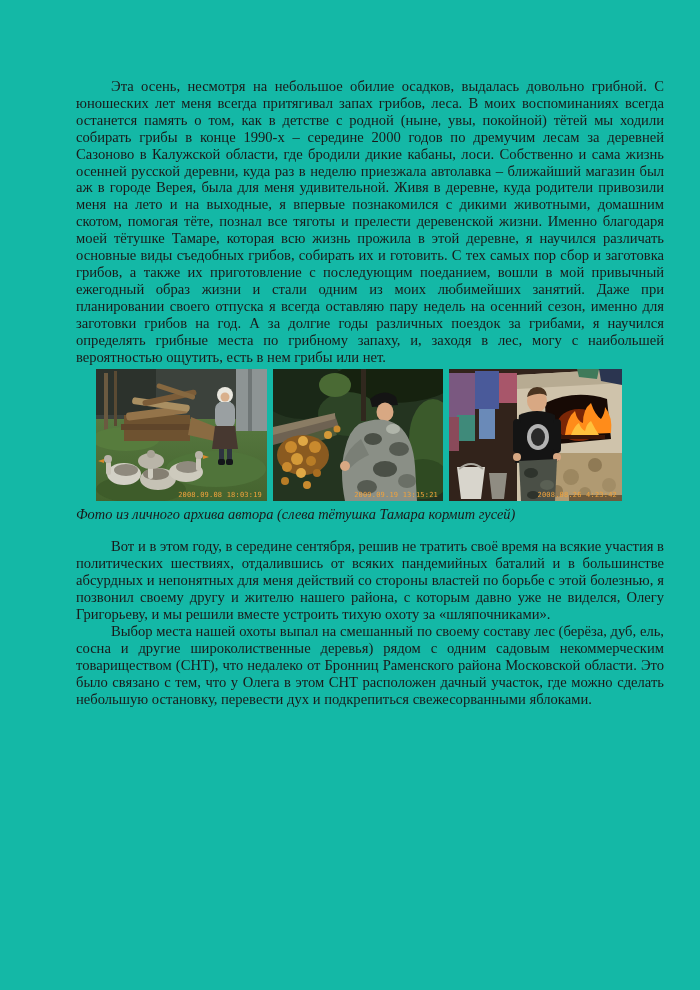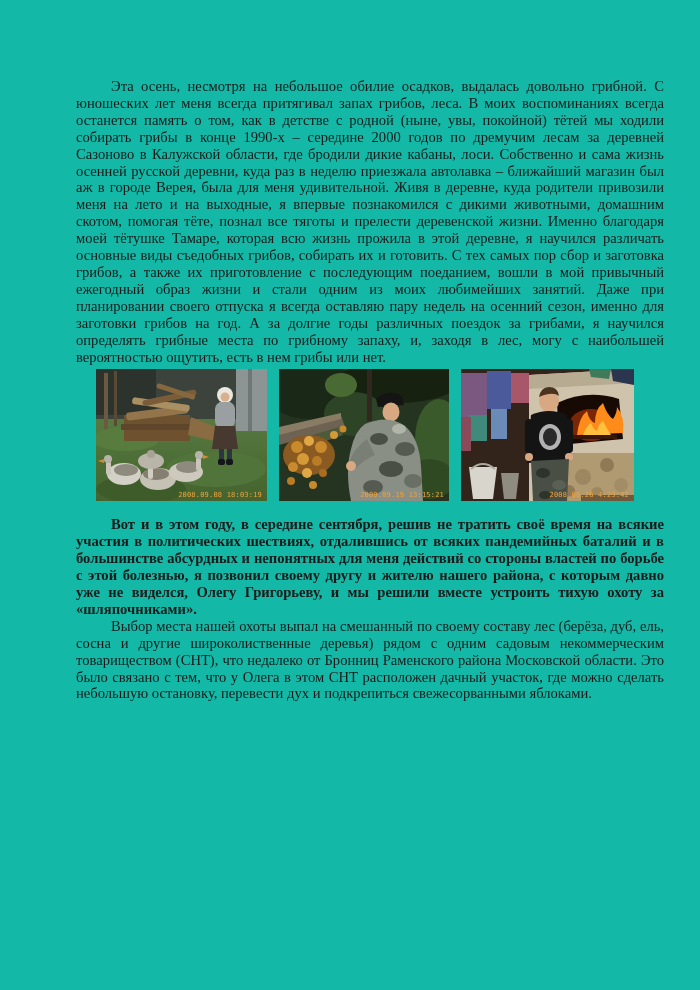--- a/index.html
+++ b/index.html
@@ -15,36 +15,36 @@
   }
   .body-text p{
     margin:0;
     font-size:14.6px;
     line-height:16.9px;
     text-align:justify;
     text-indent:35px;
   }
   .photos{
     display:flex;
-    gap:12px;
+    gap:6px;
     margin:4px 0 5px 20px;
   }
   .photo{
     display:block;
     background:#777;
   }
   .caption{
     margin:0;
     font-size:14.4px;
     line-height:17px;
     font-style:italic;
     text-indent:0;
     text-align:left;
   }
-  .para-2{margin-top:15px !important;font-weight:bold;}
+  .para-2{margin-top:15px !important;}
   .ts{
     font-family:"DejaVu Sans Mono",monospace;
     font-size:7px;
     letter-spacing:.2px;
   }
 </style>
 </head>
 <body>
 
 <div class="page">
@@ -222,19 +222,20 @@
       <g>
         <polygon points="8,98 36,98 32,130 12,130" fill="#d8d5cc"></polygon>
         <path d="M10 100 q12 -10 24 0" stroke="#aaa79e" stroke-width="2" fill="none"></path>
         <polygon points="40,104 58,104 55,130 43,130" fill="#8f8c82"></polygon>
       </g>
       <text class="ts" x="168" y="128" text-anchor="end" fill="#f2a33c">2008.08.26 4:23:42</text>
     </svg>
 
   </div>
 
+  <p class="caption">Фото из личного архива автора (слева тётушка Тамара кормит гусей)</p>
 
   <div class="body-text">
     <p class="para-2">Вот и в этом году, в середине сентября, решив не тратить своё время на всякие участия в политических шествиях, отдалившись от всяких пандемийных баталий и в большинстве абсурдных и непонятных для меня действий со стороны властей по борьбе с этой болезнью, я позвонил своему другу и жителю нашего района, с которым давно уже не виделся, Олегу Григорьеву, и мы решили вместе устроить тихую охоту за «шляпочниками».</p>
     <p>Выбор места нашей охоты выпал на смешанный по своему составу лес (берёза, дуб, ель, сосна и другие широколиственные деревья) рядом с одним садовым некоммерческим товариществом (СНТ), что недалеко от Бронниц Раменского района Московской области. Это было связано с тем, что у Олега в этом СНТ расположен дачный участок, где можно сделать небольшую остановку, перевести дух и подкрепиться свежесорванными яблоками.</p>
   </div>
 
 </div>
 
 </body></html>

